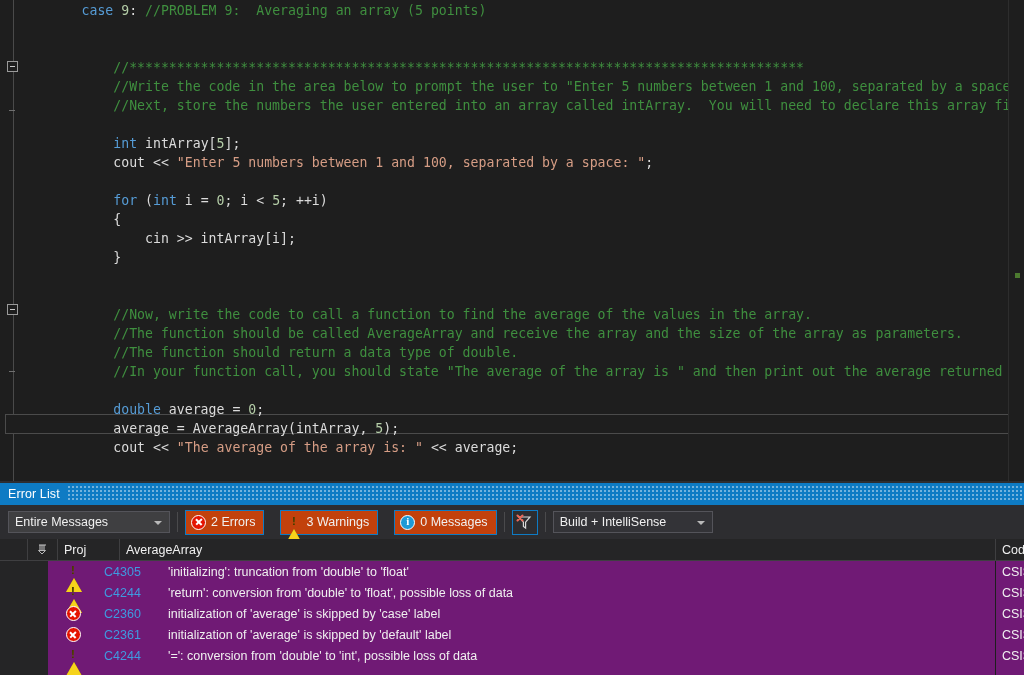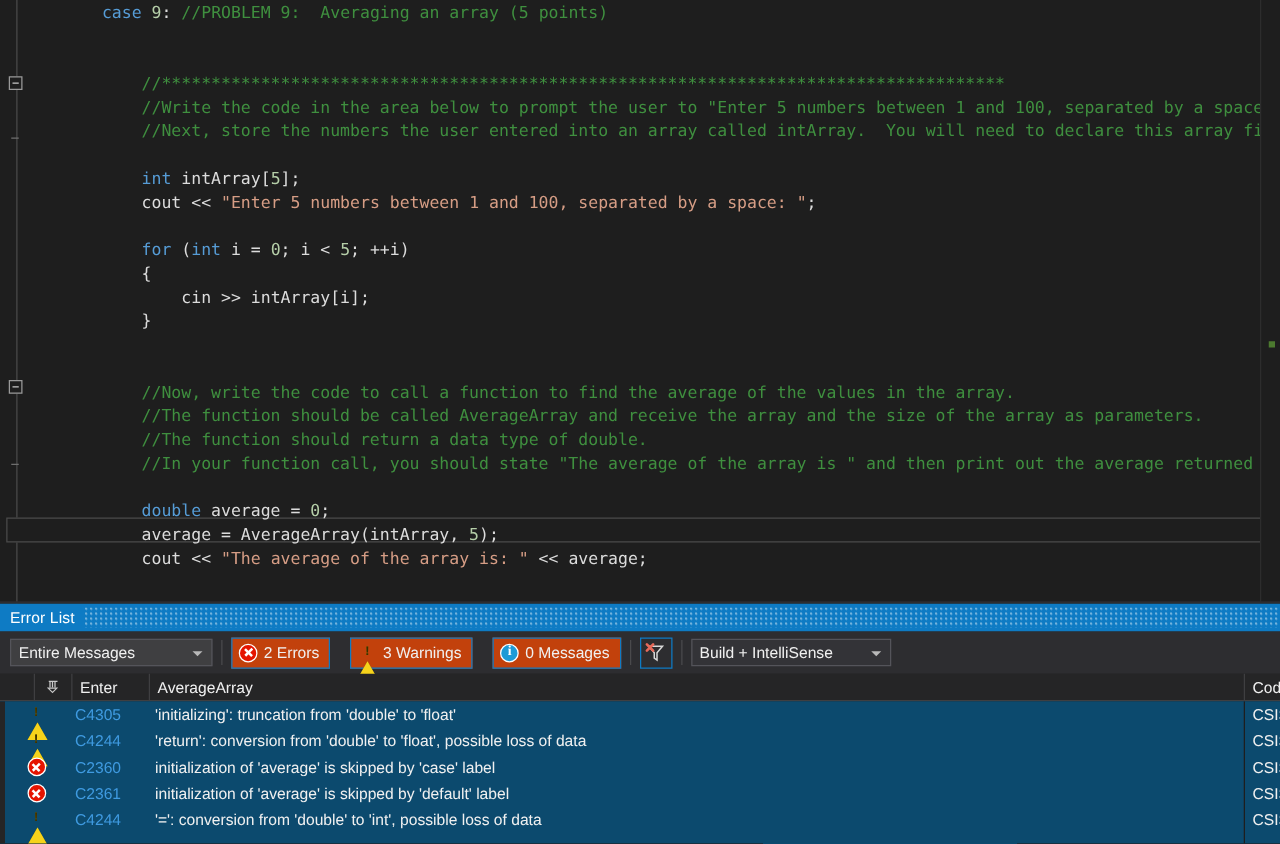--- a/index.html
+++ b/index.html
@@ -281,23 +281,24 @@
   .hcell { height: 22px; display: flex; align-items: center; box-sizing: border-box; }
   .hsep  { border-right: 1px solid #3f3f41; }
   .h-blank { width: 28px; }
   .h-pin   { width: 30px; justify-content: center; }
   .h-code  { width: 62px; padding-left: 6px; }
   .h-desc  { flex: 1; padding-left: 6px; }
   .h-proj  { width: 28px; padding-left: 6px; }
 
   .el-rows {
     position: relative;
-    background: #0c4a6e;
+    background: #701a75;
     height: 114px;
     overflow: hidden;
+    margin-left: 44px;
   }
   .el-row {
     height: 21px;
     display: flex;
     align-items: center;
     font-size: 12.5px;
     color: #f0f0f0;
     box-sizing: border-box;
   }
   .r-icon { width: 58px; display: flex; justify-content: center; align-items: center; }
@@ -392,21 +393,21 @@
     </div>
 
     <div class="el-head">
       <div class="hcell h-blank hsep"></div>
       <div class="hcell h-pin hsep">
         <svg width="11" height="11" viewBox="0 0 11 11">
           <path d="M2 1 L9 1 M3 1 L3 6 M5 1 L5 6 M7 1 L7 6" stroke="#c8c8c8" stroke-width="1"></path>
           <path d="M1.5 6.5 L8.5 6.5 L5 10 Z" fill="none" stroke="#c8c8c8" stroke-width="0.9"></path>
         </svg>
       </div>
-      <div class="hcell h-code hsep">Enter</div>
+      <div class="hcell h-code hsep">Proj</div>
       <div class="hcell h-desc hsep">AverageArray</div>
       <div class="hcell h-proj">Code</div>
     </div>
 
     <div class="el-rows" id="el-rows">
       <div class="el-left-rail"></div>
       <div class="el-proj-rule"></div>
     <div class="el-row">
           <div class="r-icon">
             <span class="ic"><span class="ic-warn"></span></span>

